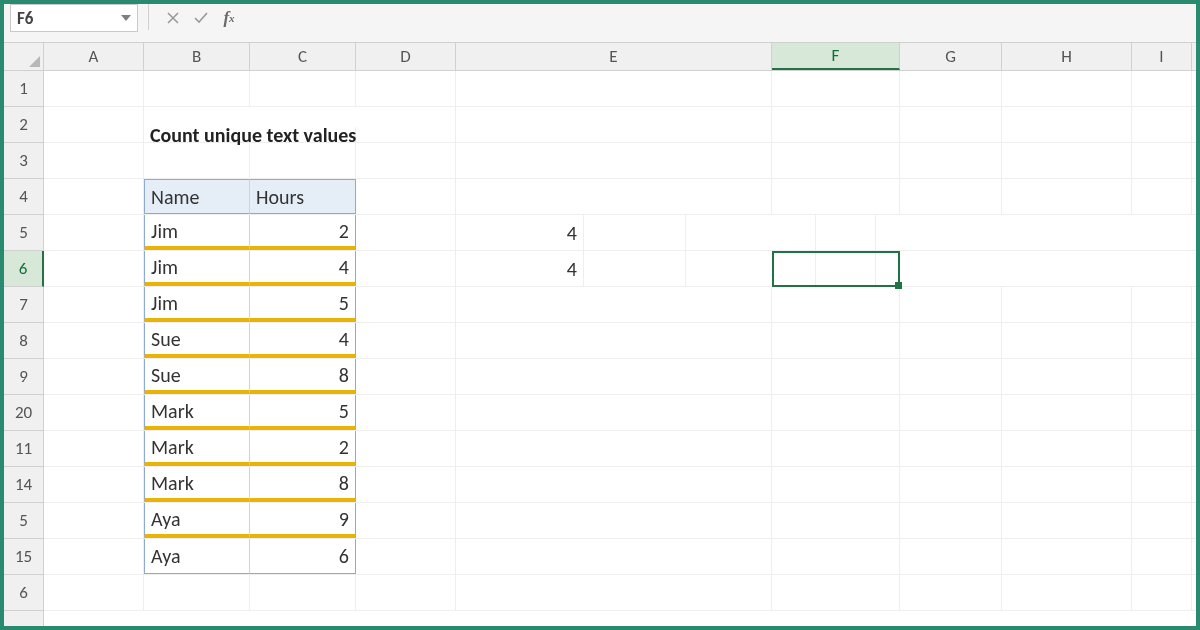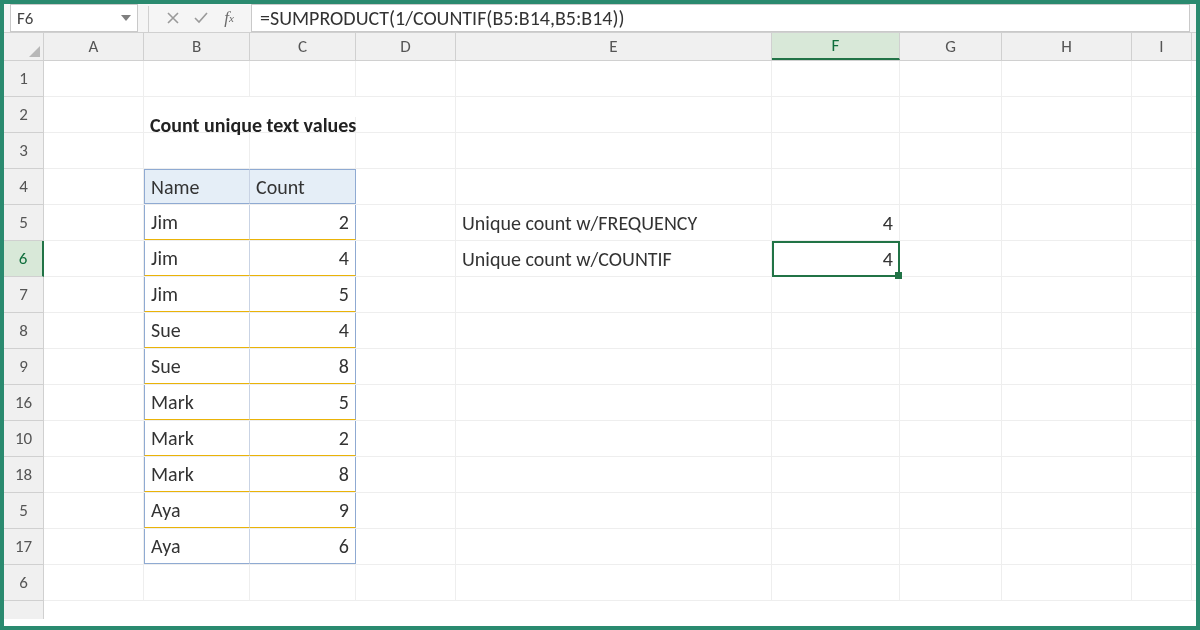--- a/index.html
+++ b/index.html
@@ -11,25 +11,26 @@
     overflow: hidden;
     width: 1200px;
     height: 630px;
     border: 4px solid #2a8a6f;
     position: relative;
   }
 
   
   .formula-row {
     display: flex;
-    align-items: flex-end;
-    height: 29px;
+    align-items: flex-start;
+    height: 39px;
     background: #f5f5f5;
     border-bottom: 1px solid #d0d0d0;
     padding: 0 6px;
+    font-weight: bold;
   }
   .name-box {
     width: 128px;
     height: 28px;
     background: #fff;
     border: 1px solid #c9c9c9;
     display: flex;
     align-items: center;
     justify-content: space-between;
     padding: 0 6px;
@@ -161,21 +162,21 @@
   
   .tbl-header {
     background: #e5eef7;
     border-top: 1px solid #8faad2;
     border-bottom: 1px solid #8faad2;
     color: #333;
   }
   .tbl-left  { border-left: 1px solid #8faad2; }
   .tbl-right { border-right: 1px solid #8faad2 !important; }
   .tbl-mid   { border-right: 1px solid #c9d3e4 !important; }
-  .tbl-body-row .cell.tbl-cell { border-bottom: 1px solid #eab308; }
+  .tbl-body-row .cell.tbl-cell { border-bottom: 4px solid #eab308; }
   .tbl-last .cell.tbl-cell { border-bottom: 1px solid #8faad2; }
 
   
   .active-cell-outline {
     position: absolute;
     border: 2px solid #217346;
     pointer-events: none;
   }
   .active-cell-outline .handle {
     position: absolute;
@@ -198,23 +199,20 @@
     <svg viewBox="0 0 16 16">
         <path d="M3 3 L13 13 M13 3 L3 13" stroke="currentColor" stroke-width="1.6" fill="none"></path>
       </svg>
   </div>
   <div class="fb-btn">
     <svg viewBox="0 0 16 16">
         <path d="M2 8 L6 12 L14 3" stroke="currentColor" stroke-width="1.6" fill="none"></path>
       </svg>
   </div>
   <div class="fb-btn fx">f<sub>x</sub></div>
-  <div class="formula-input">
-    <span>=SUMPRODUCT(1/COUNTIF(B5:B14,B5:B14))</span>
-  </div>
 </div>
 
 <div class="col-headers">
   <div class="select-all"></div>
   <div class="col-h cw-A">A</div>
   <div class="col-h cw-B">B</div>
   <div class="col-h cw-C">C</div>
   <div class="col-h cw-D">D</div>
   <div class="col-h cw-E">E</div>
   <div class="col-h cw-F active">F</div>
@@ -228,25 +226,25 @@
   <div class="row-headers">
     <div class="row-h">1</div>
     <div class="row-h">2</div>
     <div class="row-h">3</div>
     <div class="row-h">4</div>
     <div class="row-h">5</div>
     <div class="row-h active">6</div>
     <div class="row-h">7</div>
     <div class="row-h">8</div>
     <div class="row-h">9</div>
-    <div class="row-h">16</div>
-    <div class="row-h">10</div>
-    <div class="row-h">18</div>
+    <div class="row-h">20</div>
+    <div class="row-h">11</div>
+    <div class="row-h">14</div>
     <div class="row-h">5</div>
-    <div class="row-h">17</div>
+    <div class="row-h">15</div>
     <div class="row-h">6</div>
   </div>
 
   <div class="cells">
 
     <div class="row">
       <div class="cell cw-A"></div>
       <div class="cell cw-B"></div>
       <div class="cell cw-C"></div>
       <div class="cell cw-D"></div>
@@ -276,47 +274,45 @@
       <div class="cell cw-E"></div>
       <div class="cell cw-F"></div>
       <div class="cell cw-G"></div>
       <div class="cell cw-H"></div>
       <div class="cell cw-I"></div>
     </div>
 
     <div class="row">
       <div class="cell cw-A"></div>
       <div class="cell cw-B tbl-header tbl-left tbl-mid">Name</div>
-      <div class="cell cw-C tbl-header tbl-right">Count</div>
+      <div class="cell cw-C tbl-header tbl-right">Hours</div>
       <div class="cell cw-D"></div>
       <div class="cell cw-E"></div>
       <div class="cell cw-F"></div>
       <div class="cell cw-G"></div>
       <div class="cell cw-H"></div>
       <div class="cell cw-I"></div>
     </div>
 
     <div class="row tbl-body-row">
       <div class="cell cw-A"></div>
       <div class="cell cw-B tbl-cell tbl-left tbl-mid">Jim</div>
       <div class="cell cw-C tbl-cell tbl-right num">2</div>
       <div class="cell cw-D"></div>
-      <div class="cell cw-E">Unique count w/FREQUENCY</div>
       <div class="cell cw-F num">4</div>
       <div class="cell cw-G"></div>
       <div class="cell cw-H"></div>
       <div class="cell cw-I"></div>
     </div>
 
     <div class="row tbl-body-row">
       <div class="cell cw-A"></div>
       <div class="cell cw-B tbl-cell tbl-left tbl-mid">Jim</div>
       <div class="cell cw-C tbl-cell tbl-right num">4</div>
       <div class="cell cw-D"></div>
-      <div class="cell cw-E">Unique count w/COUNTIF</div>
       <div class="cell cw-F num">4</div>
       <div class="cell cw-G"></div>
       <div class="cell cw-H"></div>
       <div class="cell cw-I"></div>
     </div>
 
     <div class="row tbl-body-row">
       <div class="cell cw-A"></div>
       <div class="cell cw-B tbl-cell tbl-left tbl-mid">Jim</div>
       <div class="cell cw-C tbl-cell tbl-right num">5</div>

